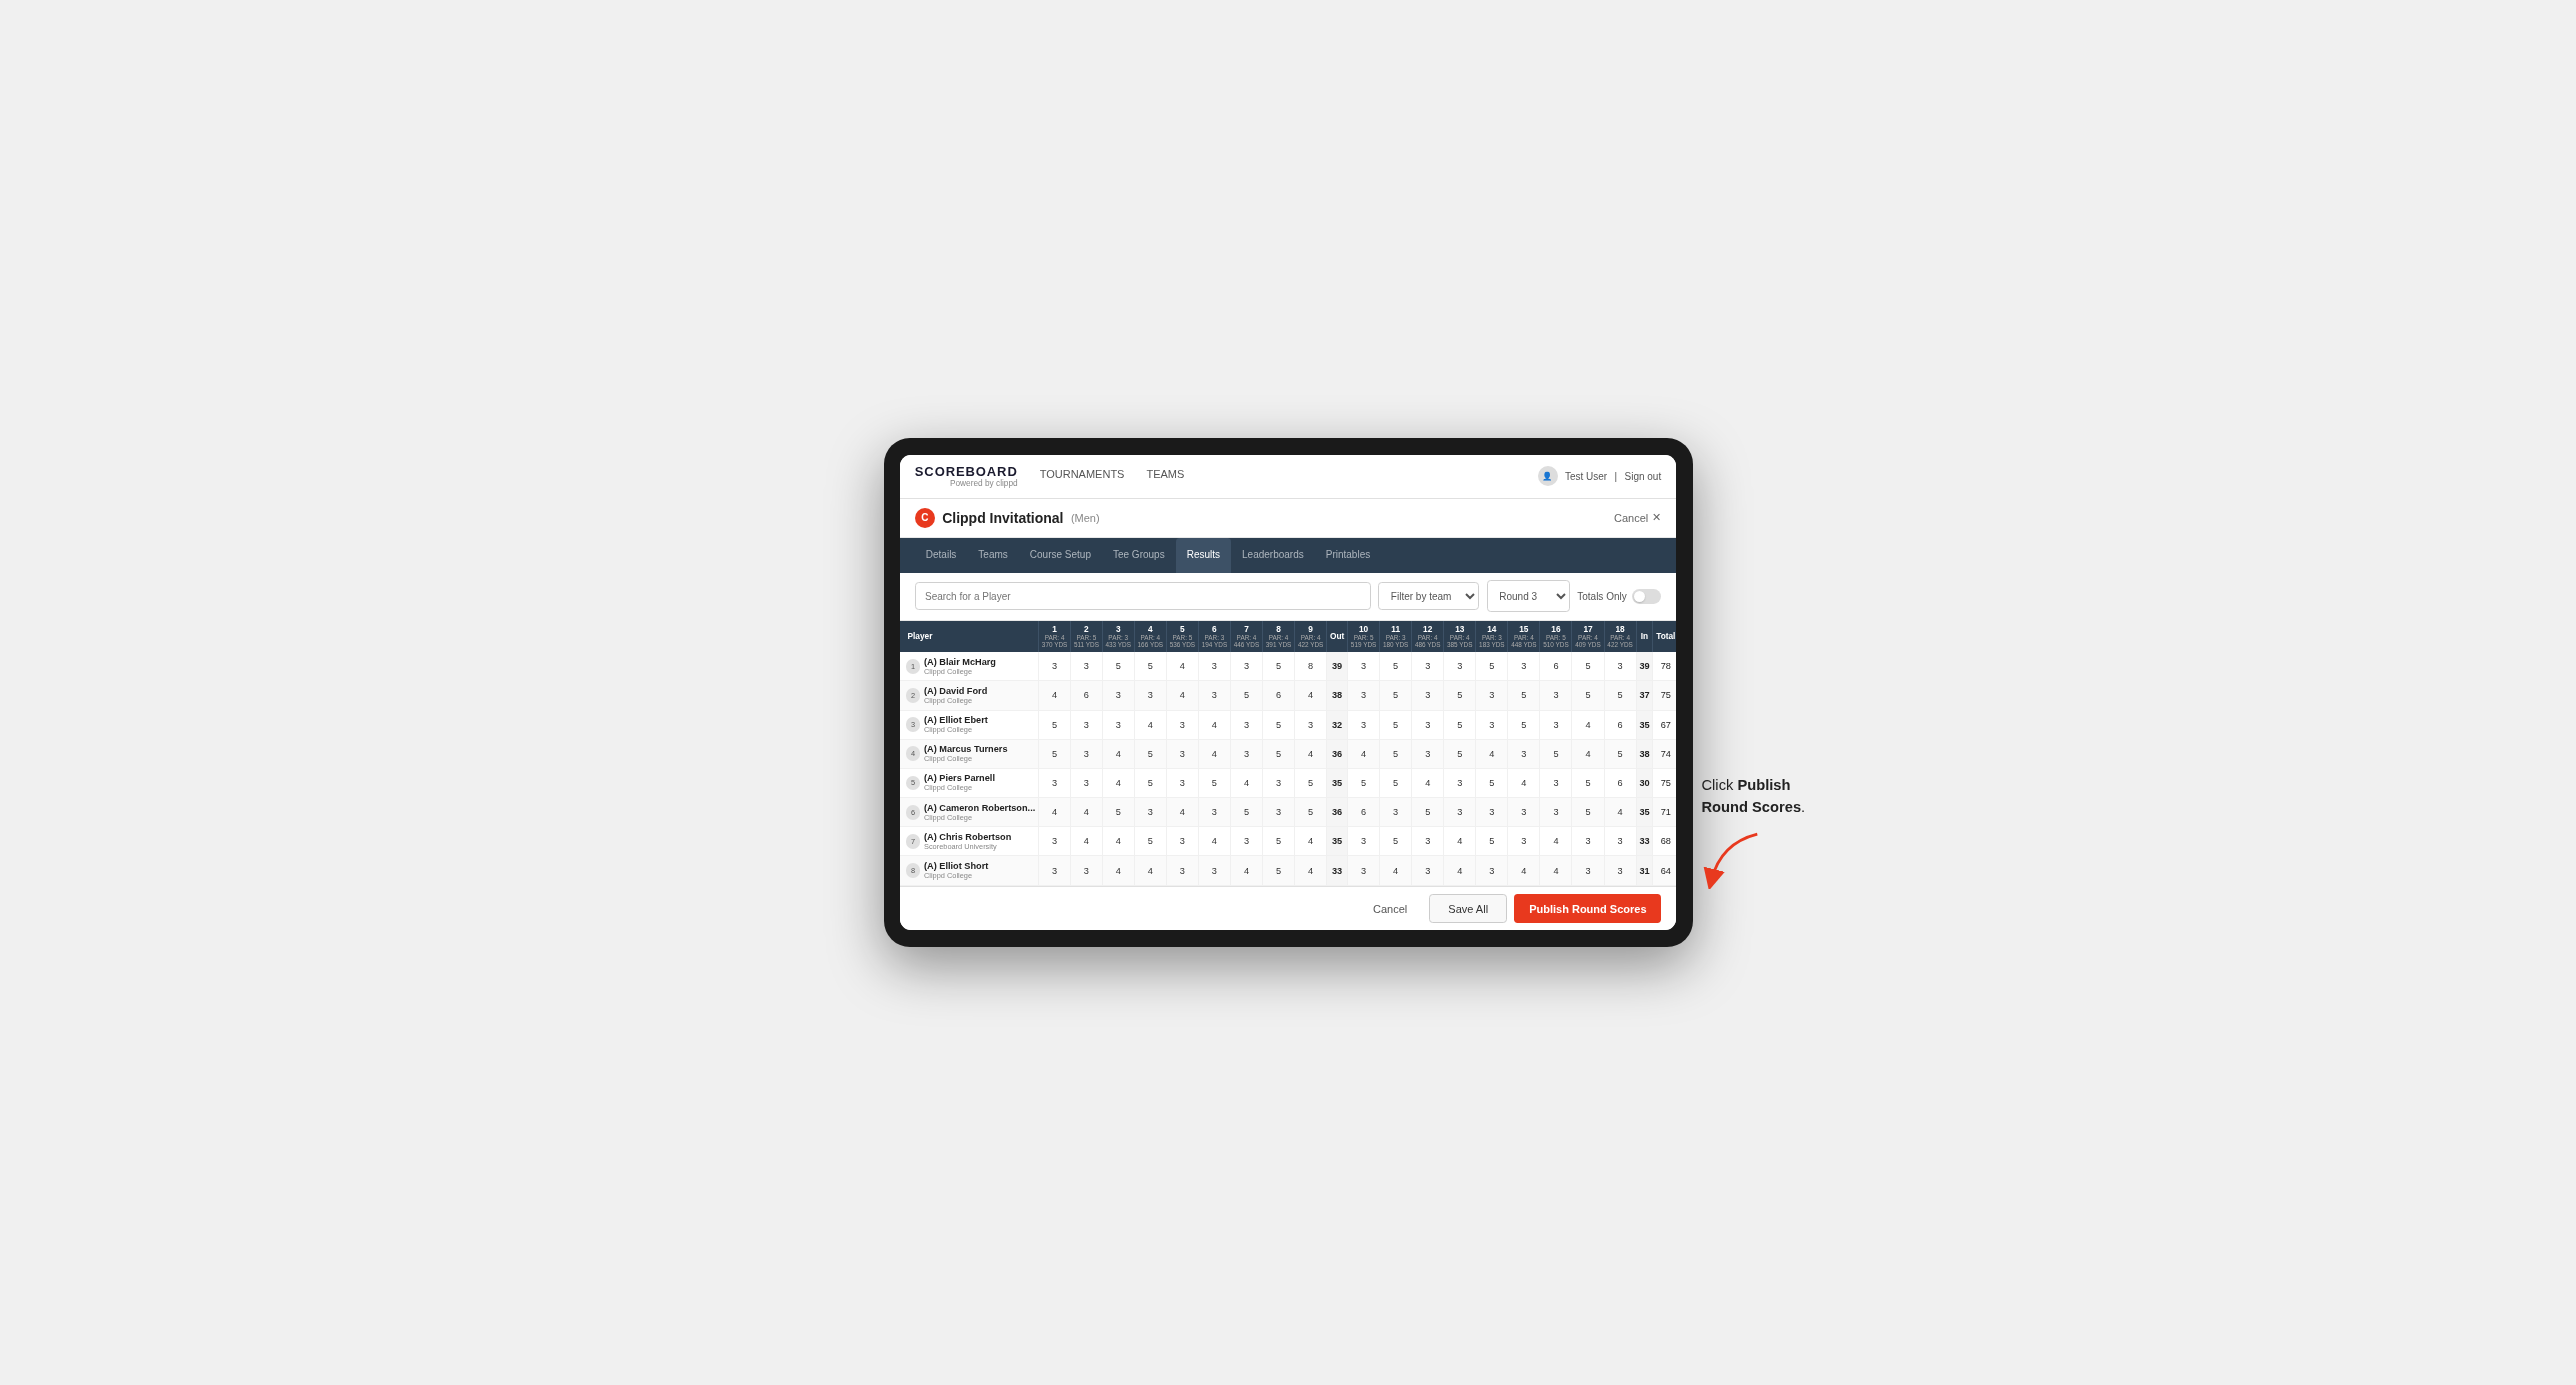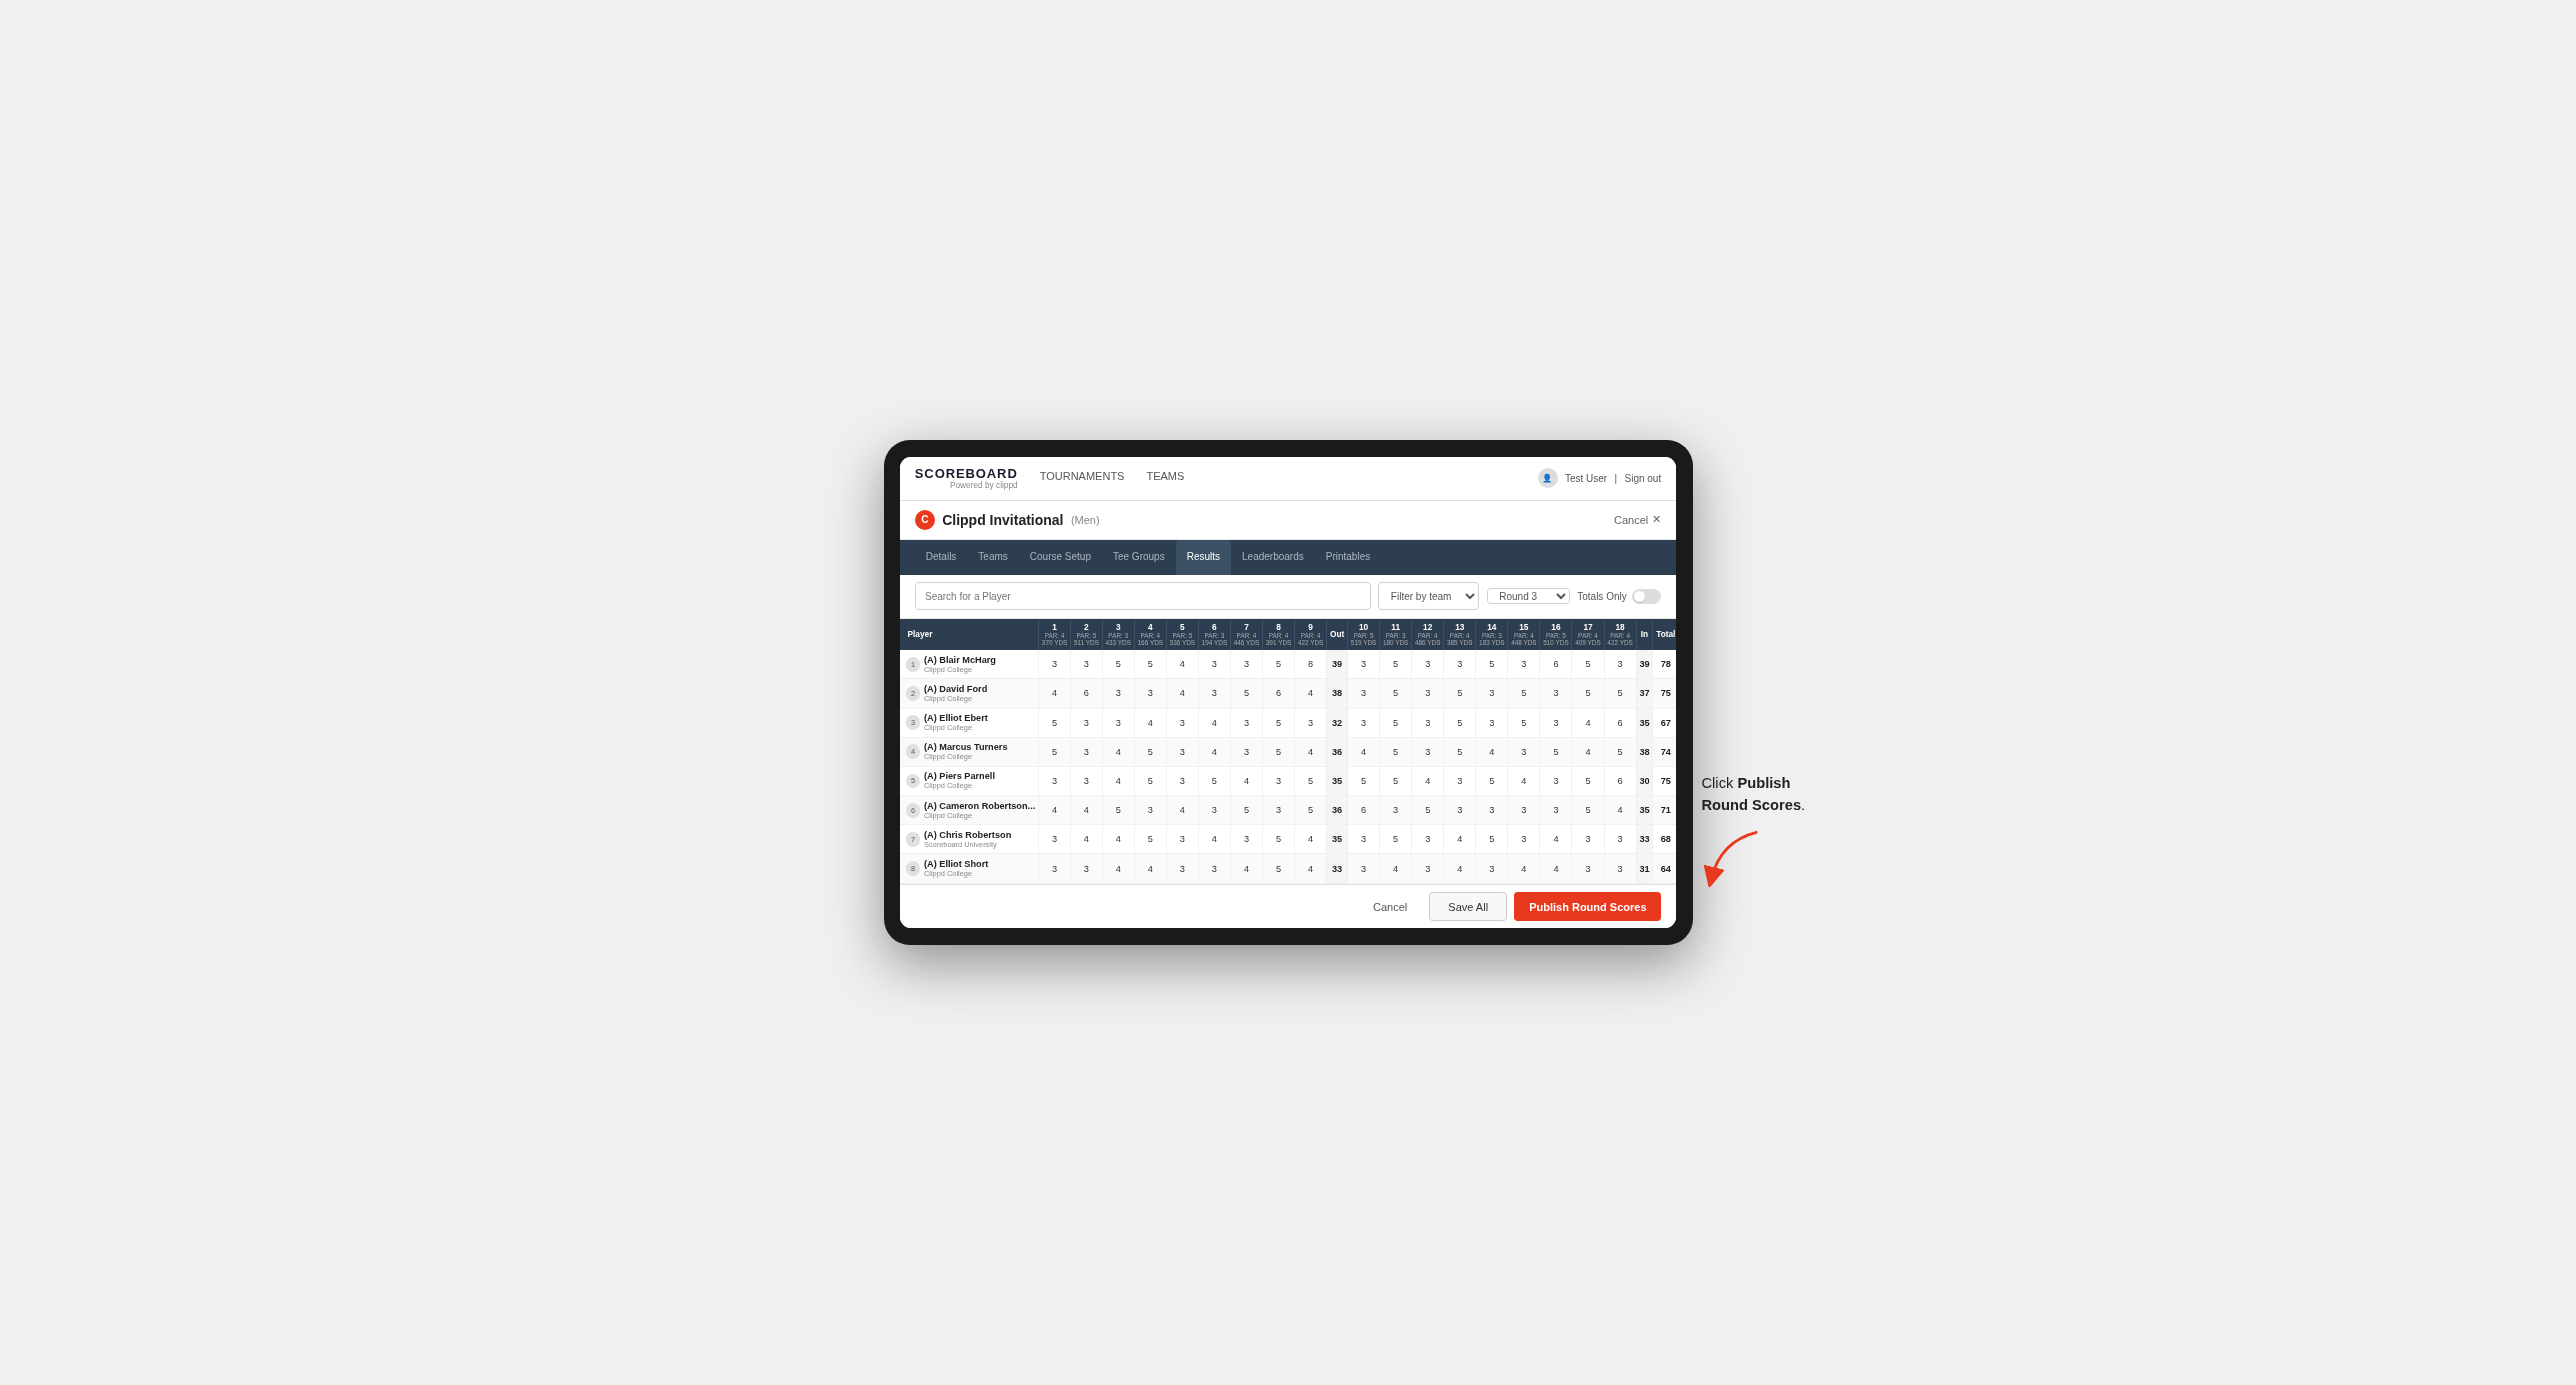--- a/index.html
+++ b/index.html
@@ -198,21 +198,21 @@
       border-radius: 3.7px;
       padding: 0 7.4px;
       font-size: 10px;
       color: #555;
       background: #fff;
       cursor: pointer;
       min-width: 101px;
     }
 
     .round-select {
-      height: 16px;
+      height: 32px;
       border: 0.9px solid #d0d0d0;
       border-radius: 3.7px;
       padding: 0 7.4px;
       font-size: 10px;
       color: #555;
       background: #fff;
       cursor: pointer;
       min-width: 83px;
     }
 
@@ -339,21 +339,21 @@
       color: #888;
     }
 
     .out-in-col {
       background: #f5f5f5 !important;
       font-weight: 700;
       color: #222 !important;
     }
 
     .total-col {
-      font-weight: 700;
+      font-weight: 400;
       color: #222 !important;
       margin-top: 18px;
     }
 
     
     .footer-bar {
       background: #fff;
       border-top: 0.9px solid #e0e0e0;
       padding: 7.4px 14.7px;
       display: flex;

